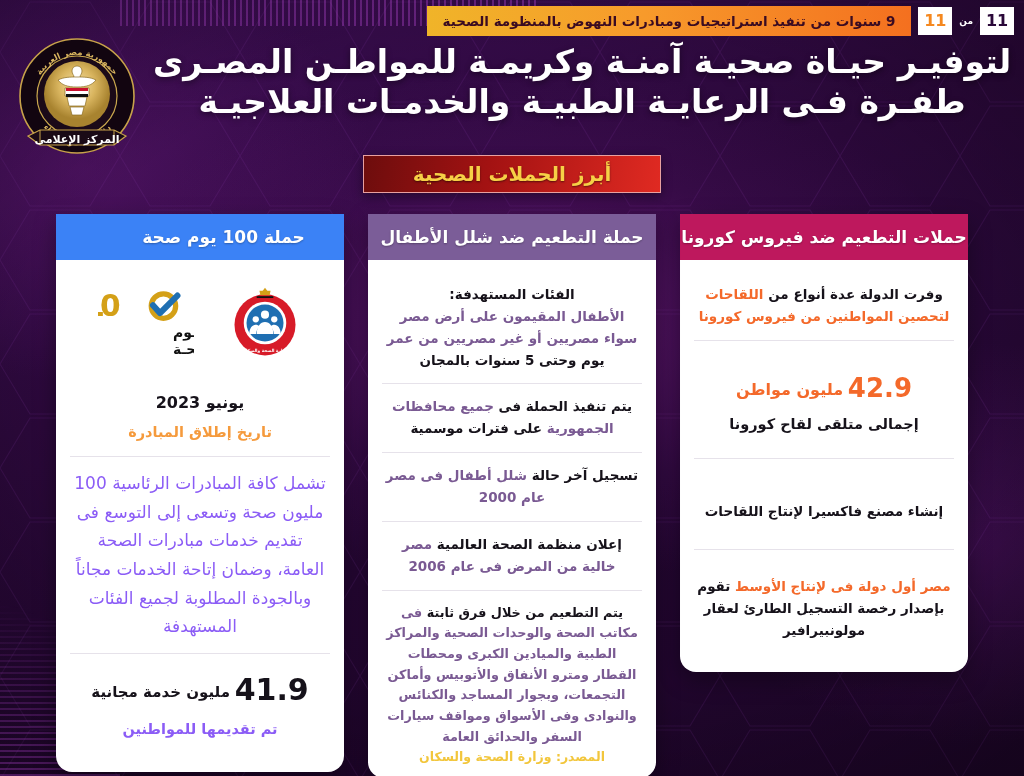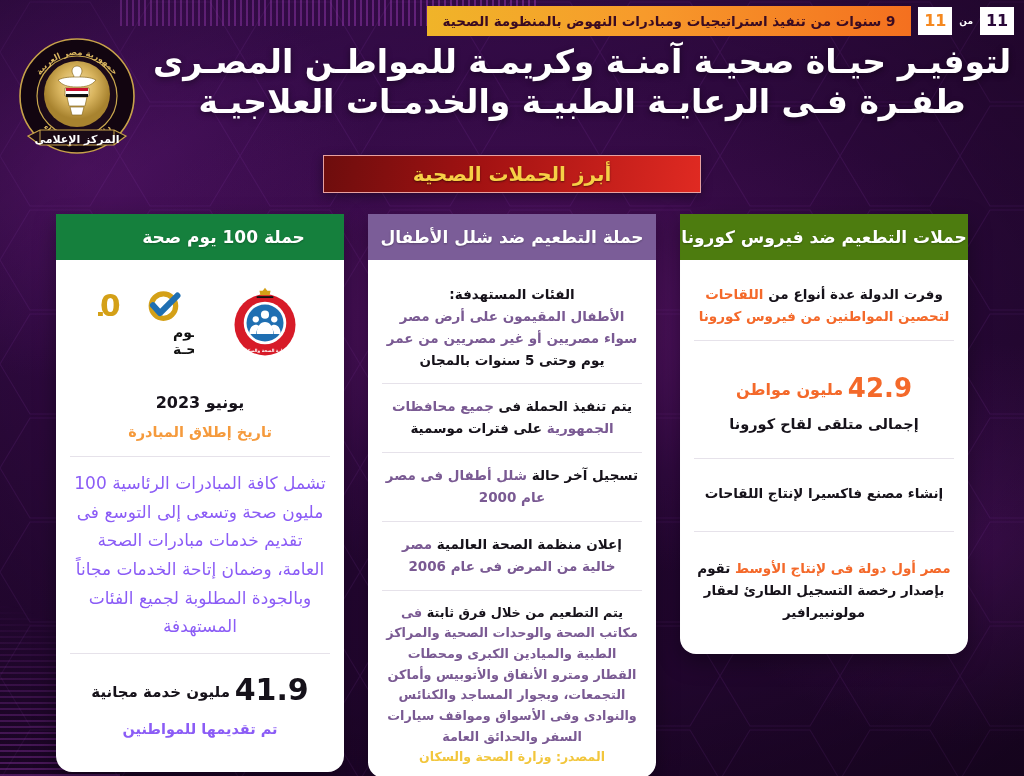--- a/index.html
+++ b/index.html
@@ -116,21 +116,21 @@
     text-shadow: 0 2px 6px rgba(0,0,0,0.45);
     white-space: nowrap;
   }
 
   
   .red-banner {
     position: absolute;
     top: 155px;
     left: 50%;
     transform: translateX(-50%);
-    width: 378px; height: 38px;
+    width: 298px; height: 38px;
     background: linear-gradient(100deg, #6d0d0d 0%, #a31212 42%, #e02a22 100%);
     border: 1px solid #e8a0a0;
     display: flex; align-items: center; justify-content: center;
     box-shadow: 0 3px 10px rgba(0,0,0,0.4);
   }
   .red-banner span {
     color: #f7d046;
     font-size: 20px;
     font-weight: bold;
     text-shadow: 0 1px 2px rgba(0,0,0,0.5);
@@ -317,21 +317,21 @@
   <div class="title-line">طفـرة فـى الرعايـة الطبيـة والخدمـات العلاجيـة</div>
 </div>
 
 <div class="red-banner">
   <span>أبرز الحملات الصحية</span>
 </div>
 
 <div class="cards">
 
   <div class="card" style="order:3;">
-    <div class="card-head" style="background:#15803d;padding-left:47px;">حملة 100 يوم صحة</div>
+    <div class="card-head" style="background:#3b82f6;padding-left:47px;">حملة 100 يوم صحة</div>
     <div class="card-body">
       <div class="logo-row">
 
         <svg class="logo100" viewBox="0 0 110 84">
           <text x="8" y="34" font-size="34" font-weight="bold" fill="#d4a017" font-family="DejaVu Sans, sans-serif">1</text>
           <text x="26" y="34" font-size="34" font-weight="bold" fill="#d4a017" font-family="DejaVu Sans, sans-serif">0</text>
           <circle cx="75" cy="23" r="14" fill="none" stroke="#d4a017" stroke-width="6"></circle>
           <path d="M63 22 l8 9 l20 -20" fill="none" stroke="#1f6fb2" stroke-width="7" stroke-linecap="round" stroke-linejoin="round"></path>
           <text x="86" y="58" font-size="16" font-weight="bold" fill="#111111" text-anchor="end" font-family="DejaVu Sans, sans-serif">يــوم</text>
           <text x="86" y="78" font-size="16" font-weight="bold" fill="#111111" text-anchor="end" font-family="DejaVu Sans, sans-serif">صحـة</text>
@@ -391,33 +391,33 @@
       <div class="item">
         <span>إعلان منظمة الصحة العالمية </span><span class="soft-purple">مصر خالية من المرض فى عام 2006</span>
       </div>
       <div class="item" style="font-size:12.8px;">
         <span>يتم التطعيم من خلال فرق ثابتة </span><span class="soft-purple">فى </span><span class="soft-purple">مكاتب الصحة والوحدات الصحية والمراكز الطبية والميادين الكبرى ومحطات القطار ومترو الأنفاق والأتوبيس وأماكن التجمعات، وبجوار المساجد والكنائس والنوادى وفى الأسواق ومواقف سيارات السفر والحدائق العامة</span>
       </div>
     </div>
   </div>
 
   <div class="card" style="order:1;">
-    <div class="card-head" style="background:#4d7c0f;">حملات التطعيم ضد فيروس كورونا</div>
+    <div class="card-head" style="background:#be185d;">حملات التطعيم ضد فيروس كورونا</div>
     <div class="card-body">
       <div class="item">
         <span>وفرت الدولة عدة أنواع من </span><span class="hl-orange">اللقاحات لتحصين المواطنين من فيروس كورونا</span>
       </div>
       <div class="item" style="padding-top:26px;padding-bottom:22px;">
         <div>
           <span class="big-num">42.9</span>
           <span class="hl-orange" style="font-size:16px;">مليون مواطن</span>
         </div>
         <span class="stat-sub">إجمالى متلقى لقاح كورونا</span>
       </div>
-      <div class="item plain" style="padding-top:24px;padding-bottom:26px;">إنشاء مصنع فاكسيرا لإنتاج اللقاحات</div>
+      <div class="item plain" style="padding-top:42px;padding-bottom:26px;">إنشاء مصنع فاكسيرا لإنتاج اللقاحات</div>
       <div class="item" style="padding-top:26px;">
         <span class="hl-orange">مصر أول دولة فى لإنتاج الأوسط </span><span>تقوم بإصدار رخصة التسجيل الطارئ لعقار مولونبيرافير</span>
       </div>
     </div>
   </div>
 
 </div>
 
 <div class="footer">المصدر: وزارة الصحة والسكان</div>
 

